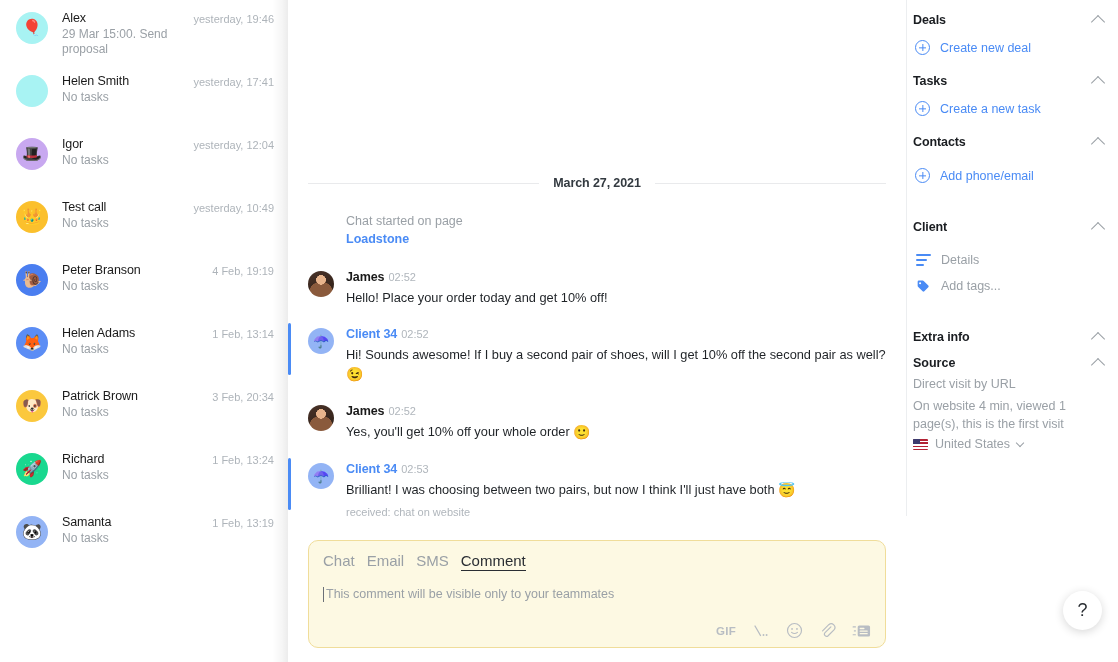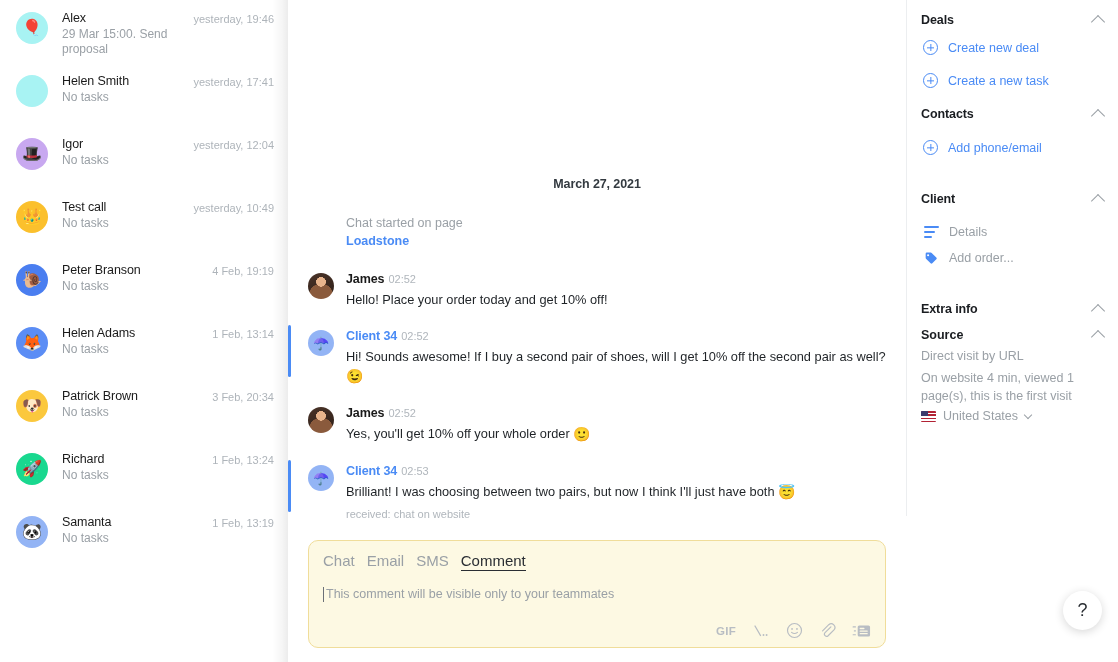--- a/index.html
+++ b/index.html
@@ -97,21 +97,20 @@
     flex: 1 1 auto;
     position: relative;
     overflow: hidden;
     padding-top: 176px;
   }
   .date-sep {
     display: flex;
     align-items: center;
     padding: 0 20px;
     margin-bottom: 22px;
-    flex-direction: column;
   }
   .date-sep .line { flex: 1 1 auto; height: 1px; background: #e9eaec; }
   .date-sep .label {
     font-size: 12.5px;
     font-weight: bold;
     color: #333a40;
     padding: 0 14px;
     letter-spacing: -0.1px;
   }
   .sysblock {
@@ -227,21 +226,21 @@
   .comp-tools .tool { cursor: pointer; display: flex; align-items: center; }
   .tool-gif { font-size: 11.5px; font-weight: bold; letter-spacing: 0.3px; }
 
   
   .rightpanel {
     width: 212px;
     flex: 0 0 212px;
     height: 516px;
     background: #ffffff;
     border-left: 1px solid #eceef0;
-    padding: 0 12px 0 14px;
+    padding: 0 12px 0 6px;
     overflow: hidden;
     position: relative;
   }
   .rp-section { margin-top: 6px; }
   .rp-head {
     display: flex;
     align-items: center;
     justify-content: space-between;
     height: 28px;
     cursor: pointer;
@@ -552,20 +551,24 @@
         <span class="rp-title">Deals</span>
         <span class="chev"></span>
       </div>
       <div class="rp-action">
         <span class="plus-circle"></span>
         <span class="lbl">Create new deal</span>
       </div>
     </div>
 
     <div class="rp-section">
+      <div class="rp-head">
+        <span class="rp-title">Tasks</span>
+        <span class="chev"></span>
+      </div>
       <div class="rp-action">
         <span class="plus-circle"></span>
         <span class="lbl">Create a new task</span>
       </div>
     </div>
 
     <div class="rp-section">
       <div class="rp-head">
         <span class="rp-title">Contacts</span>
         <span class="chev"></span>
@@ -591,21 +594,21 @@
           </span>
         <span class="lbl muted">Details</span>
       </div>
       <div class="rp-action">
         <span class="icon-tag">
           <svg width="15" height="14" viewBox="0 0 15 14" fill="none" aria-hidden="true">
             <path d="M1.6 2.2 h6.6 a1.2 1.2 0 0 1 0.9 0.4 l4.6 4.6 a1.2 1.2 0 0 1 0 1.7 l-4 4 a1.2 1.2 0 0 1-1.7 0 L3.4 8.3 a1.2 1.2 0 0 1-0.35-0.85 V3.4 a1.2 1.2 0 0 1 1.2-1.2 z" fill="#4a8bf5" transform="translate(-1.4,-0.6)"></path>
             <circle cx="4.1" cy="4.3" r="1.05" fill="#ffffff"></circle>
           </svg>
         </span>
-        <span class="lbl muted">Add order...</span>
+        <span class="lbl muted">Add tags...</span>
       </div>
     </div>
 
     <div class="spacer-lg"></div>
 
     <div class="rp-section">
       <div class="rp-head">
         <span class="rp-title">Extra info</span>
         <span class="chev"></span>
       </div>

